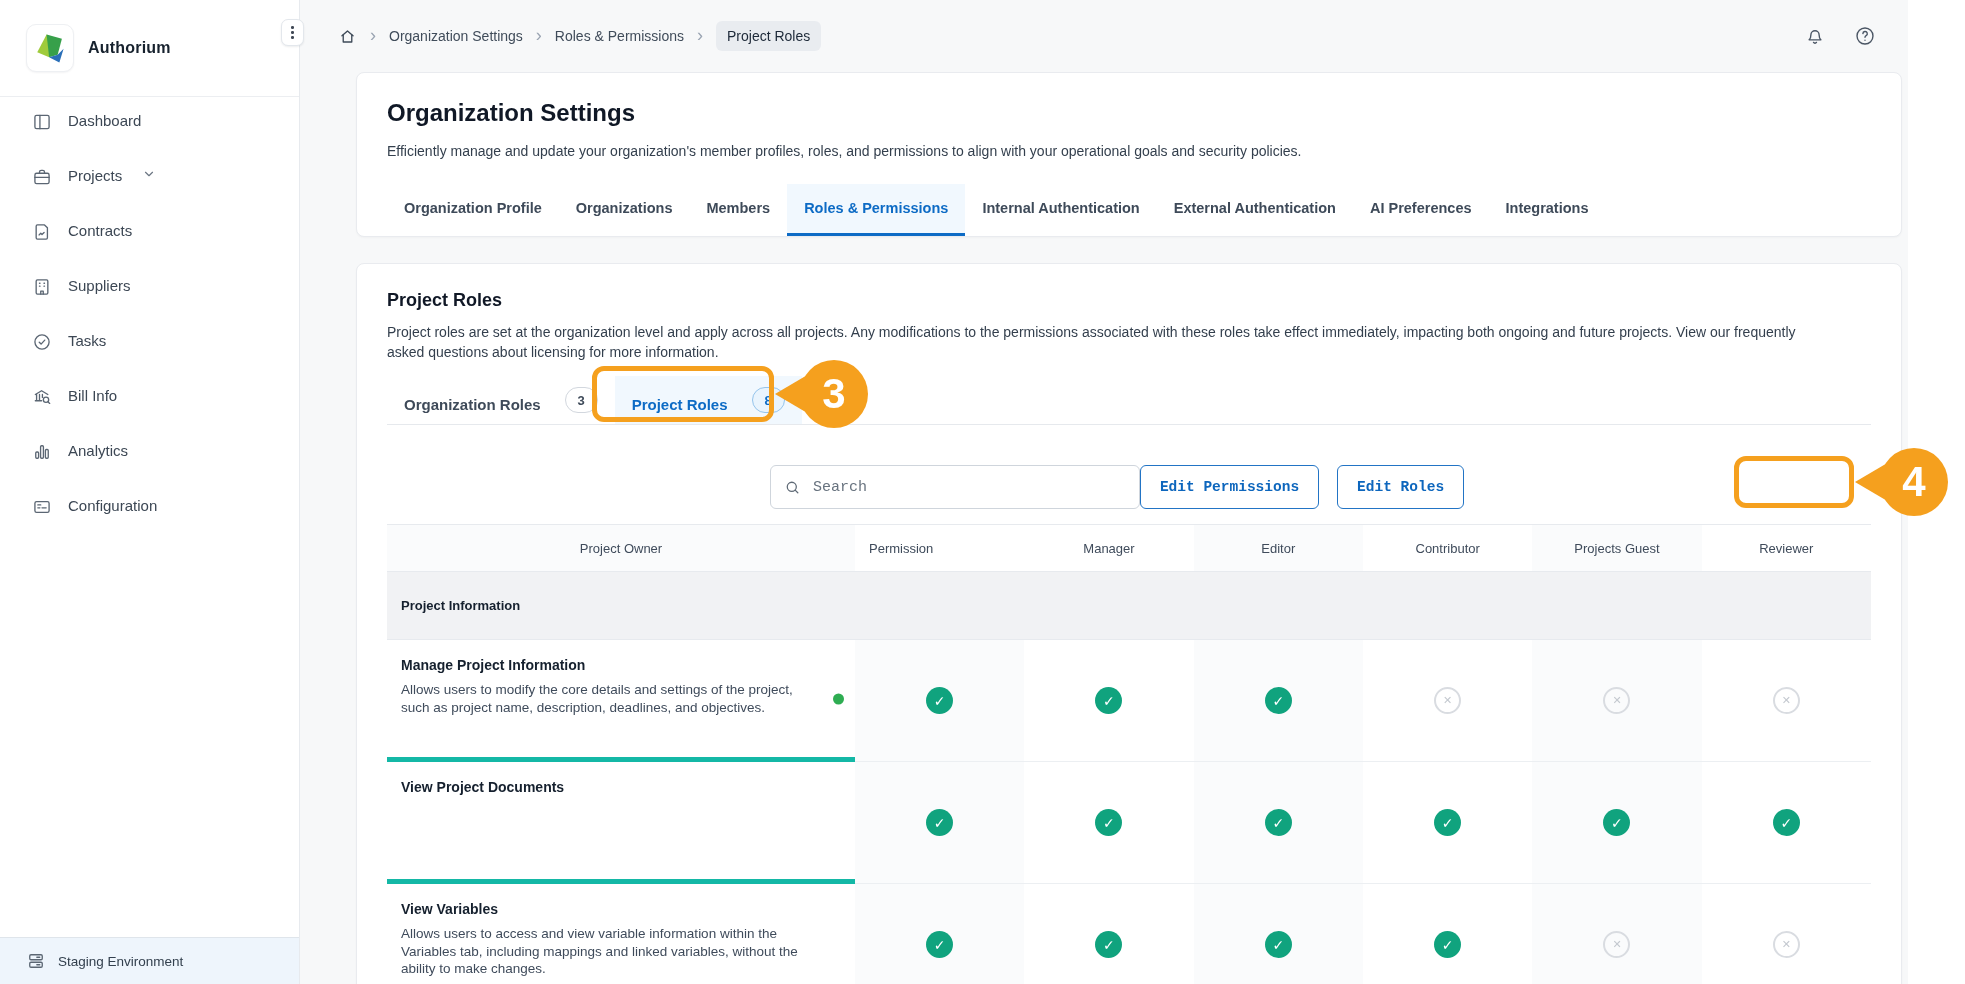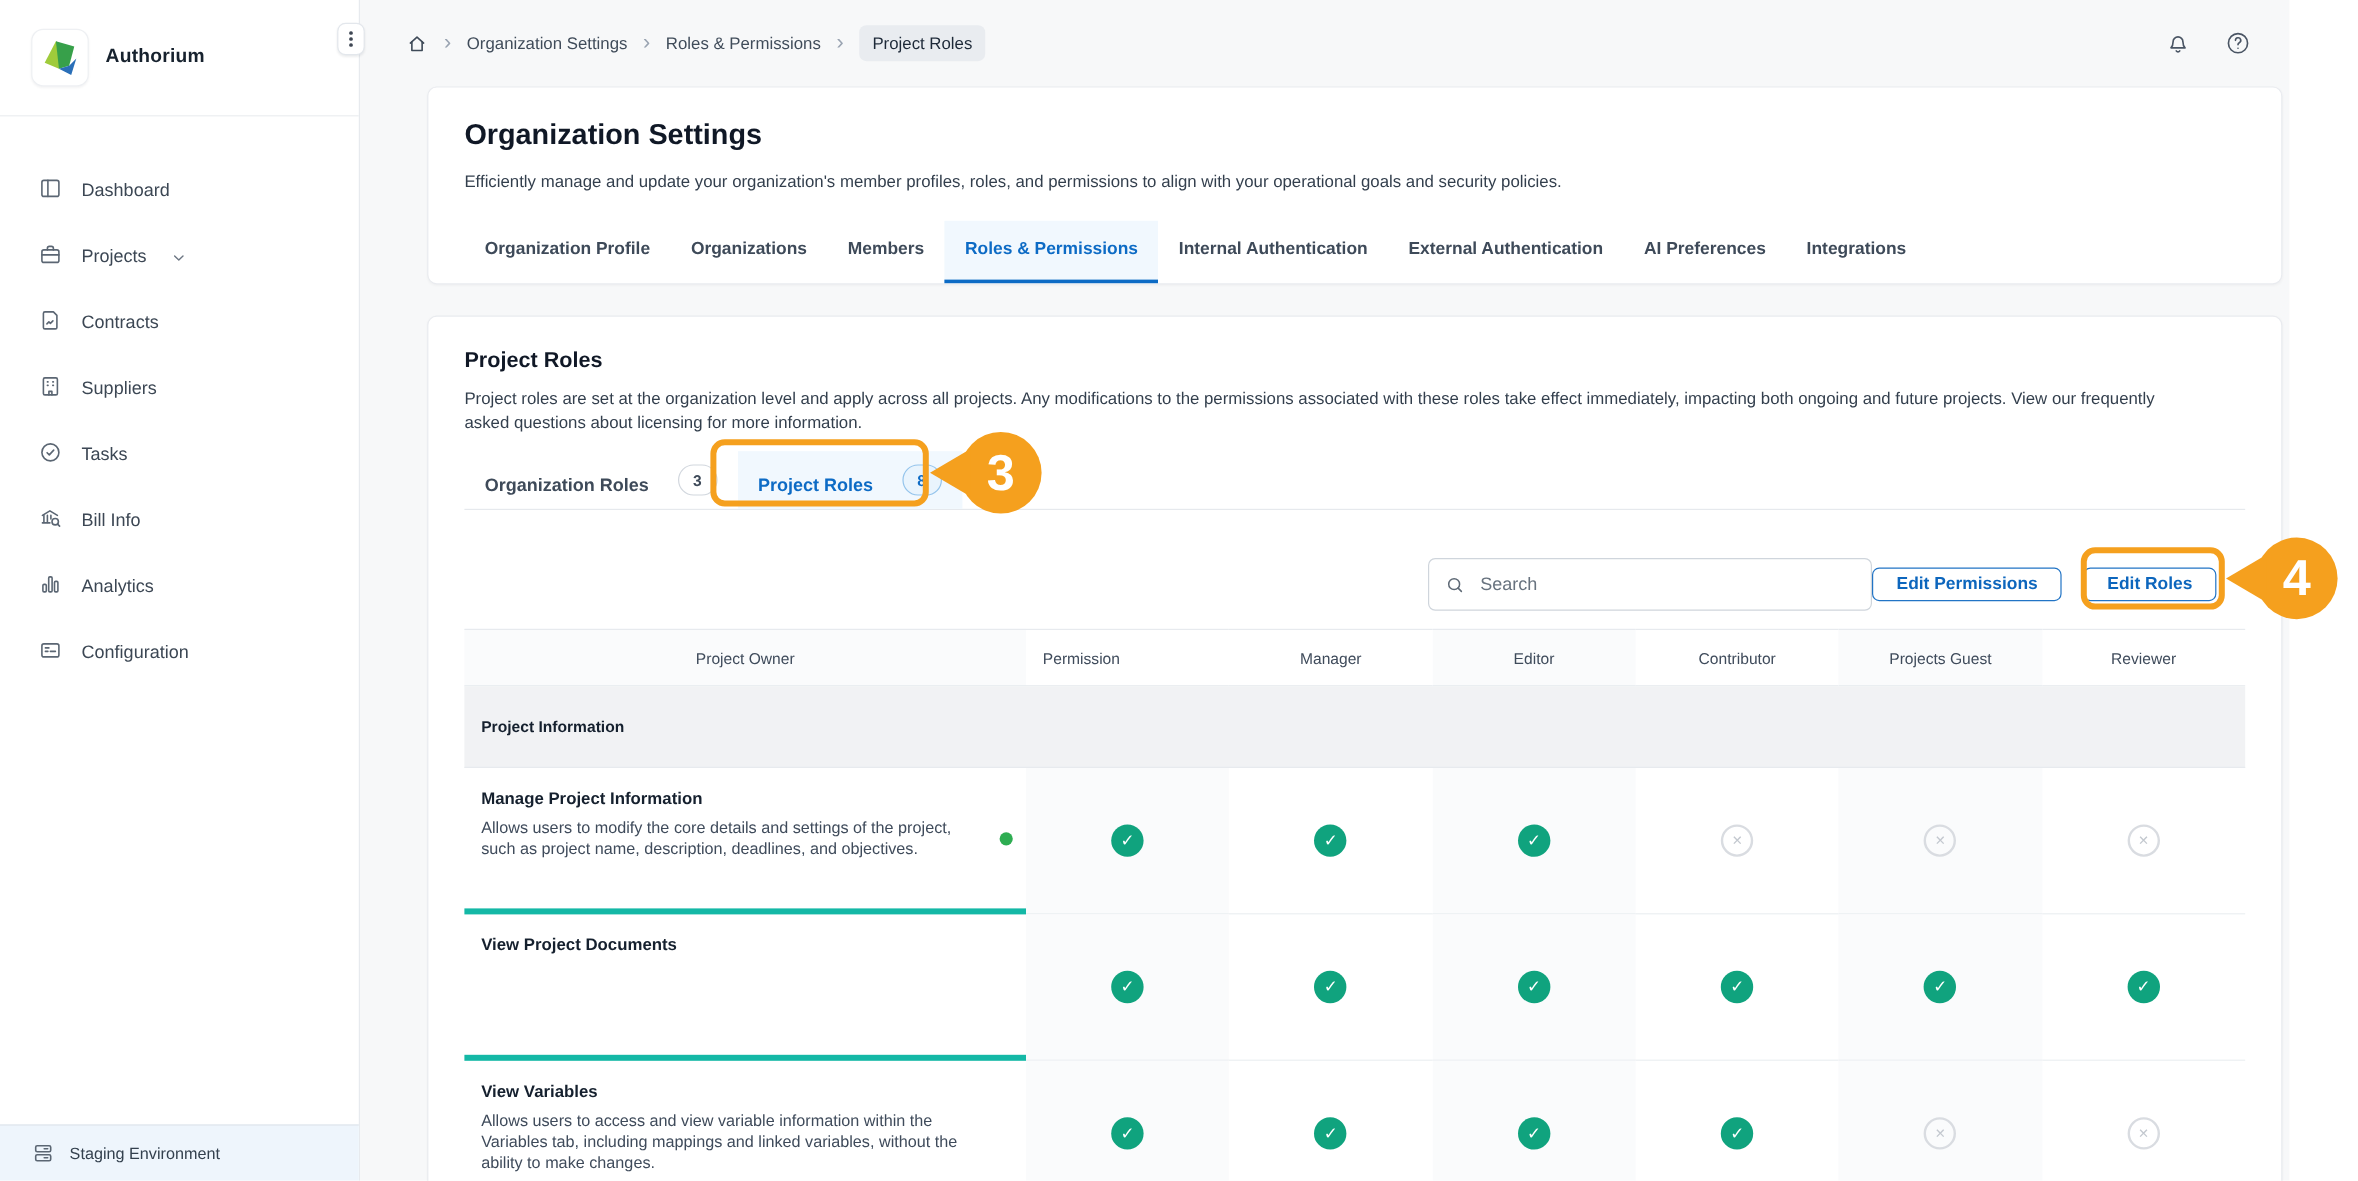--- a/index.html
+++ b/index.html
@@ -5,21 +5,21 @@
   html,body{margin:0;padding:0;background:#fff;}
   body{width:1965px;height:984px;overflow:hidden;font-family:"Liberation Sans","DejaVu Sans",sans-serif;-webkit-font-smoothing:antialiased;}
   .screen{position:relative;width:1965px;height:984px;}
 
   
   .sidebar{position:absolute;left:0;top:0;width:300px;height:984px;background:#fff;border-right:1px solid #e7eaee;box-sizing:border-box;z-index:5;}
   .logo-row{height:97px;display:flex;align-items:center;gap:14px;padding-left:26px;border-bottom:1px solid #eceef1;box-sizing:border-box;}
   .logo-tile{width:46px;height:46px;border-radius:10px;border:1px solid #eef0f3;box-shadow:0 1px 2px rgba(16,24,40,.05);display:flex;align-items:center;justify-content:center;background:#fff;}
   .app-name{font-size:16px;font-weight:700;color:#17222e;letter-spacing:.2px;}
   .nav{padding-top:15px;}
-  .nav-item{height:55px;display:flex;align-items:flex-end;gap:16px;padding-left:32px;cursor:pointer;}
+  .nav-item{height:55px;display:flex;align-items:flex-start;gap:16px;padding-left:32px;cursor:pointer;}
   .nav-ic{width:20px;height:20px;color:#5b6673;display:flex;flex:none;}
   .nav-label{font-size:15px;color:#3c4754;}
   .chev{margin-left:4px;color:#6c7683;display:flex;}
   .sidebar-footer{position:absolute;left:0;right:0;bottom:0;height:46px;background:#eef5fc;border-top:1px solid #dfe5eb;display:flex;align-items:center;gap:12px;padding-left:26px;color:#33404e;font-size:13.5px;}
   .kebab{position:absolute;left:281px;top:19px;width:23px;height:27px;background:#fff;border:1px solid #e3e7ec;border-radius:7px;box-shadow:0 1px 2px rgba(16,24,40,.08);display:flex;flex-direction:column;align-items:center;justify-content:center;gap:2.5px;padding:0;cursor:pointer;z-index:20;}
   .kebab i{width:2.6px;height:2.6px;border-radius:50%;background:#3f4754;}
 
   
   .main{position:absolute;left:300px;top:0;width:1608px;height:984px;background:#f7f8f9;overflow:visible;}
   .right-strip{position:absolute;left:1908px;top:0;width:57px;height:984px;background:#fff;}
@@ -44,27 +44,27 @@
   .card-body{margin-top:26px;padding:26px 30px;height:780px;position:relative;}
   .section-title{font-size:18px;font-weight:700;color:#101826;margin:0;line-height:21px;}
   .section-desc{font-size:14px;color:#333f4d;margin:12px 0 0 0;line-height:19.5px;max-width:1445px;}
 
   .toggle-row{display:flex;margin-top:14px;border-bottom:1px solid #e6e9ed;}
   .toggle{display:flex;align-items:flex-end;gap:24px;padding:11px 17px;font-size:15px;font-weight:600;color:#3e4a59;cursor:pointer;}
   .toggle.active{background:#f1f8fe;color:var(--accent-blue,#0d6bc5);}
   .count-badge{min-width:33px;height:26px;border-radius:14px;border:1px solid #d2d7de;background:#fff;display:flex;align-items:center;justify-content:center;font-size:13px;font-weight:600;color:#3e4a59;box-sizing:border-box;padding:0 8px;}
   .toggle.active .count-badge{border-color:#94c4ec;background:#e9f4fd;color:var(--accent-blue,#0d6bc5);}
 
-  .controls{margin-top:40px;display:flex;align-items:center;justify-content:flex-end;padding-right:24px;}
+  .controls{margin-top:40px;display:flex;align-items:center;justify-content:center;padding-right:24px;font-family:Liberation Mono, monospace;}
   .search-box{width:370px;height:44px;border:1px solid #cfd5dc;border-radius:6px;background:#fff;display:flex;align-items:center;padding:0 13px;gap:10px;box-sizing:border-box;}
   .search-box svg{flex:none;color:#5f6a76;}
   .search-box input{border:none;outline:none;font-size:15px;color:#101828;width:100%;font-family:inherit;background:transparent;}
   .search-box input::placeholder{color:#68737f;}
   .actions{display:flex;gap:18px;}
-  .btn-outline{height:28px;padding:0 19px;border:1px solid #2274c5;border-radius:6px;background:#fff;color:#0d66bd;font-size:14.5px;font-weight:700;font-family:inherit;cursor:pointer;}
+  .btn-outline{height:44px;padding:0 19px;border:1px solid #2274c5;border-radius:6px;background:#fff;color:#0d66bd;font-size:14.5px;font-weight:700;font-family:inherit;cursor:pointer;}
 
   
   .perm-table{margin-top:15px;display:grid;grid-template-columns:468px repeat(6,1fr);}
   .th{height:48px;display:flex;align-items:center;justify-content:center;font-size:13px;color:#3f4b5b;border-top:1px solid #e7eaee;border-bottom:1px solid #e7eaee;box-sizing:border-box;}
   .th.perm{justify-content:flex-start;padding-left:14px;}
   .stripe{background:#fafbfc;}
   .group-cell{grid-column:1/-1;height:68px;background:#f1f2f4;display:flex;align-items:center;padding-left:14px;font-size:13px;font-weight:700;color:#15202e;border-bottom:1px solid #e7eaee;box-sizing:border-box;}
   .perm-cell{position:relative;padding:17px 40px 14px 14px;border-bottom:5px solid #14b8a6;box-sizing:border-box;min-height:122px;}
   .perm-title{font-size:14px;font-weight:700;color:#15202e;margin-bottom:7px;line-height:17px;}
   .perm-desc{font-size:13.5px;color:#3f4b5b;line-height:17.5px;max-width:432px;}

